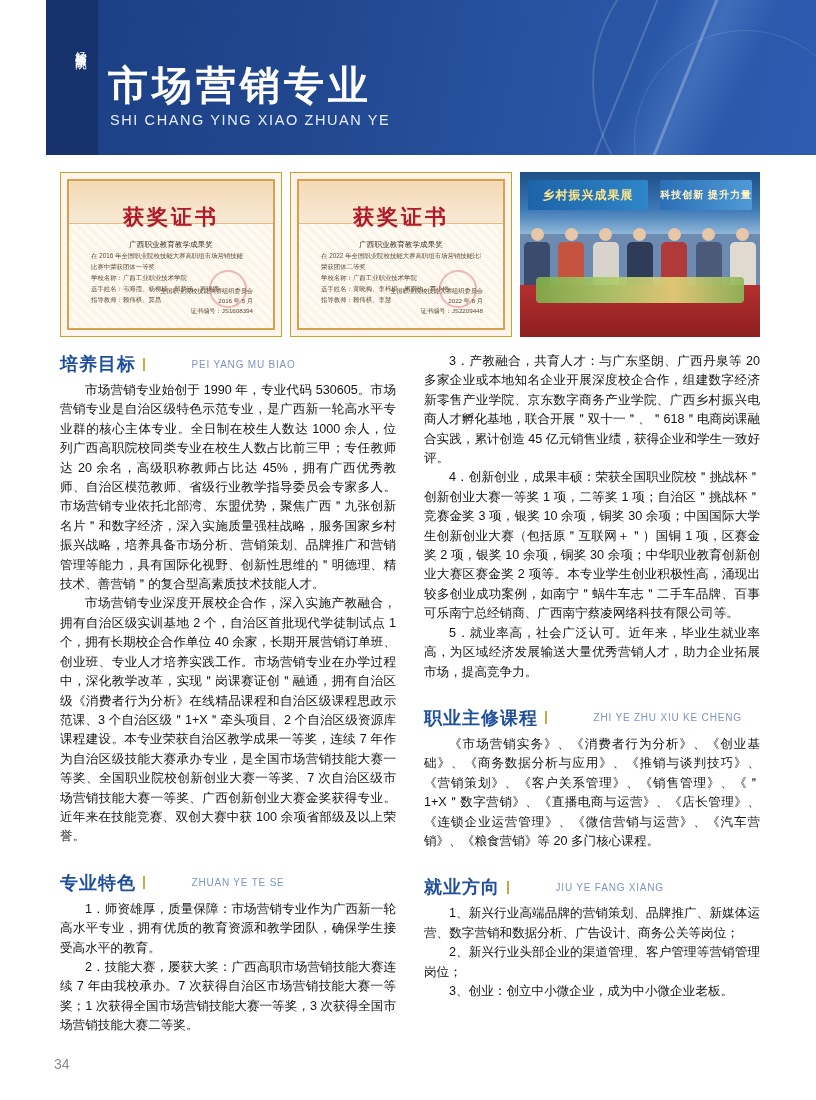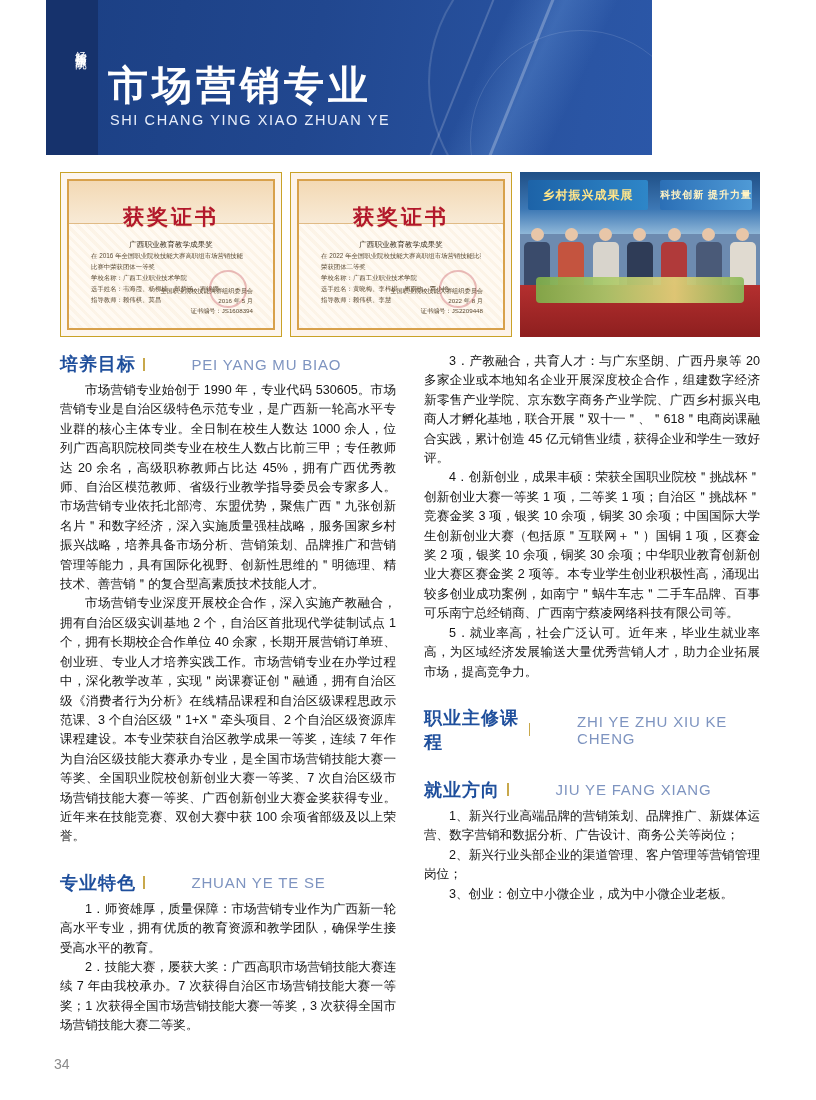--- a/index.html
+++ b/index.html
@@ -12,21 +12,21 @@
     background: #ffffff;
     font-family: "Liberation Sans", sans-serif;
     color: #1a1a1a;
     position: relative;
     overflow: hidden;
   }
 
   
   .header {
     position: relative;
-    width: 652px;
+    width: 816px;
     height: 155px;
     background: #ffffff;
     overflow: hidden;
   }
   .hdr-blue {
     position: absolute;
     left: 46px;
     top: 0;
     width: 770px;
     height: 155px;
@@ -286,21 +286,21 @@
     font-weight: bold;
     letter-spacing: 1px;
   }
   .sec-bar {
     width: 1.5px;
     height: 13px;
     background: #c8a84b;
   }
   .sec-py {
     color: #7e94c0;
-    font-size: 15px;
+    font-size: 10px;
     letter-spacing: 0.8px;
     padding-left: 40px;
   }
 
   p.para {
     margin: 0 0 0 0;
     font-size: 12.6px;
     line-height: 19.4px;
     text-align: justify;
     text-justify: inter-ideograph;
@@ -442,20 +442,21 @@
 
     <p class="para indent">3．产教融合，共育人才：与广东坚朗、广西丹泉等 20 多家企业或本地知名企业开展深度校企合作，组建数字经济新零售产业学院、京东数字商务产业学院、广西乡村振兴电商人才孵化基地，联合开展＂双十一＂、＂618＂电商岗课融合实践，累计创造 45 亿元销售业绩，获得企业和学生一致好评。</p>
     <p class="para indent">4．创新创业，成果丰硕：荣获全国职业院校＂挑战杯＂创新创业大赛一等奖 1 项，二等奖 1 项；自治区＂挑战杯＂竞赛金奖 3 项，银奖 10 余项，铜奖 30 余项；中国国际大学生创新创业大赛（包括原＂互联网＋＂）国铜 1 项，区赛金奖 2 项，银奖 10 余项，铜奖 30 余项；中华职业教育创新创业大赛区赛金奖 2 项等。本专业学生创业积极性高，涌现出较多创业成功案例，如南宁＂蜗牛车志＂二手车品牌、百事可乐南宁总经销商、广西南宁蔡凌网络科技有限公司等。</p>
     <p class="para indent">5．就业率高，社会广泛认可。近年来，毕业生就业率高，为区域经济发展输送大量优秀营销人才，助力企业拓展市场，提高竞争力。</p>
 
     <div class="sec-head">
       <span class="sec-cn">职业主修课程</span>
       <span class="sec-bar"></span>
       <span class="sec-py">ZHI YE ZHU XIU KE CHENG</span>
     </div>
+    <p class="para indent">《市场营销实务》、《消费者行为分析》、《创业基础》、《商务数据分析与应用》、《推销与谈判技巧》、《营销策划》、《客户关系管理》、《销售管理》、《＂1+X＂数字营销》、《直播电商与运营》、《店长管理》、《连锁企业运营管理》、《微信营销与运营》、《汽车营销》、《粮食营销》等 20 多门核心课程。</p>
 
     <div class="sec-head">
       <span class="sec-cn">就业方向</span>
       <span class="sec-bar"></span>
       <span class="sec-py">JIU YE FANG XIANG</span>
     </div>
     <p class="para indent">1、新兴行业高端品牌的营销策划、品牌推广、新媒体运营、数字营销和数据分析、广告设计、商务公关等岗位；</p>
     <p class="para indent">2、新兴行业头部企业的渠道管理、客户管理等营销管理岗位；</p>
     <p class="para indent">3、创业：创立中小微企业，成为中小微企业老板。</p>
 

